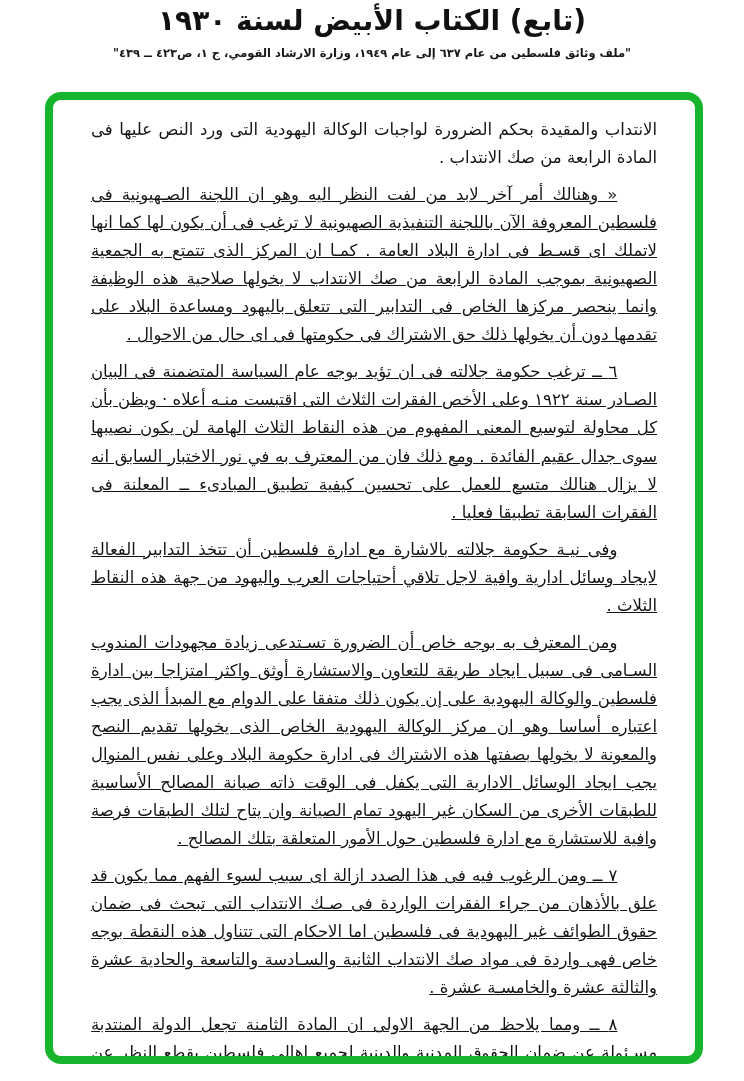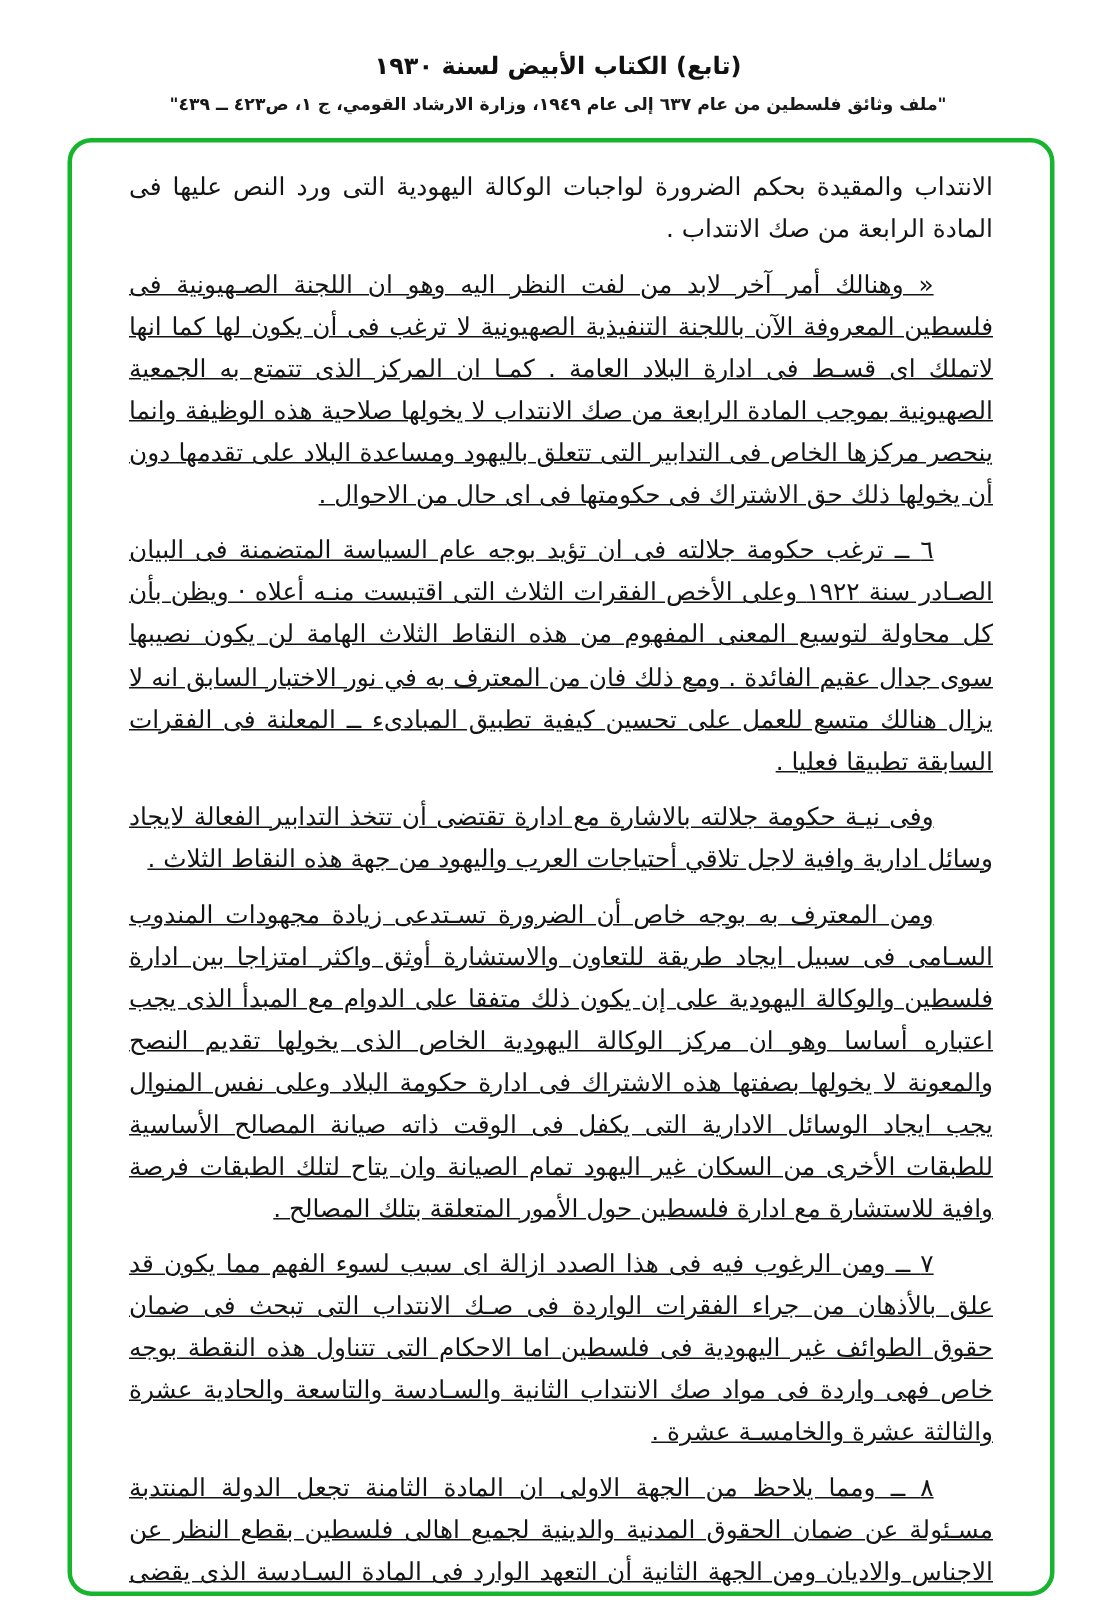--- a/index.html
+++ b/index.html
@@ -15,42 +15,42 @@
     overflow: hidden;
     font-family: "DejaVu Sans", sans-serif;
     color: #151515;
   }
   .header {
     direction: rtl;
     text-align: center;
   }
   .doc-title {
     margin: 0;
-    padding-top: 34px;
-    font-size: 16px;
+    padding-top: 4px;
+    font-size: 28px;
     font-weight: 700;
     letter-spacing: 0;
     color: #111;
     text-align: center;
   }
   .doc-source {
     margin: 0;
     padding-top: 9px;
     font-size: 11.5px;
     font-weight: 700;
     color: #181818;
   }
   .document-frame {
     position: absolute;
     left: 45px;
     top: 92px;
     width: 658px;
     height: 972px;
     box-sizing: border-box;
-    border: 3px solid #6d28d9;
+    border: 8px solid #6d28d9;
     border-radius: 16px;
     overflow: hidden;
   }
   .document-content {
     direction: rtl;
     text-align: justify;
     padding: 16px 38px 0 38px;
     font-size: 16.5px;
     line-height: 1.7;
     color: #141414;
@@ -71,21 +71,21 @@
   <div class="header">
     <h1 class="doc-title">(تابع) الكتاب الأبيض لسنة ١٩٣٠</h1>
     <div class="doc-source">"ملف وثائق فلسطين من عام ٦٣٧ إلى عام ١٩٤٩، وزارة الارشاد القومي، ج ١، ص٤٢٣ ــ ٤٣٩"</div>
   </div>
 
   <div class="document-frame" style="border-color: rgb(23, 180, 45);">
     <div class="document-content">
       <p>الانتداب والمقيدة بحكم الضرورة لواجبات الوكالة اليهودية التى ورد النص عليها فى المادة الرابعة من صك الانتداب .</p>
       <p class="indent">« وهنالك أمر آخر لابد من لفت النظر اليه وهو ان اللجنة الصـهيونية فى فلسطين المعروفة الآن باللجنة التنفيذية الصهيونية لا ترغب فى أن يكون لها كما انها لاتملك اى قسـط فى ادارة البلاد العامة . كمـا ان المركز الذى تتمتع به الجمعية الصهيونية بموجب المادة الرابعة من صك الانتداب لا يخولها صلاحية هذه الوظيفة وانما ينحصر مركزها الخاص فى التدابير التى تتعلق باليهود ومساعدة البلاد على تقدمها دون أن يخولها ذلك حق الاشتراك فى حكومتها فى اى حال من الاحوال .</p>
       <p class="indent">٦ ــ ترغب حكومة جلالته فى ان تؤيد بوجه عام السياسة المتضمنة فى البيان الصـادر سنة ١٩٢٢ وعلى الأخص الفقرات الثلاث التى اقتبست منـه أعلاه · ويظن بأن كل محاولة لتوسيع المعنى المفهوم من هذه النقاط الثلاث الهامة لن يكون نصيبها سوى جدال عقيم الفائدة . ومع ذلك فان من المعترف به في نور الاختبار السابق انه لا يزال هنالك متسع للعمل على تحسين كيفية تطبيق المبادىء ــ المعلنة فى الفقرات السابقة تطبيقا فعليا .</p>
-      <p class="indent">وفى نيـة حكومة جلالته بالاشارة مع ادارة تقتضى أن تتخذ التدابير الفعالة لايجاد وسائل ادارية وافية لاجل تلاقي أحتياجات العرب واليهود من جهة هذه النقاط الثلاث .</p>
+      <p class="indent">وفى نيـة حكومة جلالته بالاشارة مع ادارة فلسطين أن تتخذ التدابير الفعالة لايجاد وسائل ادارية وافية لاجل تلاقي أحتياجات العرب واليهود من جهة هذه النقاط الثلاث .</p>
       <p class="indent">ومن المعترف به بوجه خاص أن الضرورة تسـتدعى زيادة مجهودات المندوب السـامى فى سبيل ايجاد طريقة للتعاون والاستشارة أوثق واكثر امتزاجا بين ادارة فلسطين والوكالة اليهودية على إن يكون ذلك متفقا على الدوام مع المبدأ الذى يجب اعتباره أساسا وهو ان مركز الوكالة اليهودية الخاص الذى يخولها تقديم النصح والمعونة لا يخولها بصفتها هذه الاشتراك فى ادارة حكومة البلاد وعلى نفس المنوال يجب ايجاد الوسائل الادارية التى يكفل فى الوقت ذاته صيانة المصالح الأساسية للطبقات الأخرى من السكان غير اليهود تمام الصيانة وان يتاح لتلك الطبقات فرصة وافية للاستشارة مع ادارة فلسطين حول الأمور المتعلقة بتلك المصالح .</p>
       <p class="indent">٧ ــ ومن الرغوب فيه فى هذا الصدد ازالة اى سبب لسوء الفهم مما يكون قد علق بالأذهان من جراء الفقرات الواردة فى صـك الانتداب التى تبحث فى ضمان حقوق الطوائف غير اليهودية فى فلسطين اما الاحكام التى تتناول هذه النقطة بوجه خاص فهى واردة فى مواد صك الانتداب الثانية والسـادسة والتاسعة والحادية عشرة والثالثة عشرة والخامسـة عشرة .</p>
       <p class="indent">٨ ــ ومما يلاحظ من الجهة الاولى ان المادة الثامنة تجعل الدولة المنتدبة مسـئولة عن ضمان الحقوق المدنية والدينية لجميع اهالى فلسطين بقطع النظر عن الاجناس والاديان ومن الجهة الثانية أن التعهد الوارد فى المادة السـادسة الذى يقضى بتسـهيل الهجرة اليهودية واستقرار اليهود بكثرة مشترط فيه وجوب ضمان عدم الحاق أى حيف وضرر بحقوق ومركز سائر طبقات الاهالى . وفضلا عن ذلك فان المادة الحادية عشرة تقتضى ان تتخذ حكومة فلسطين جميع التدابير اللازمة لصون مصالح الجمهور في كل ماله علاقة بترقية البلاد .</p>
 
     </div>
   </div>
 
 </div>
 
 </body></html>

